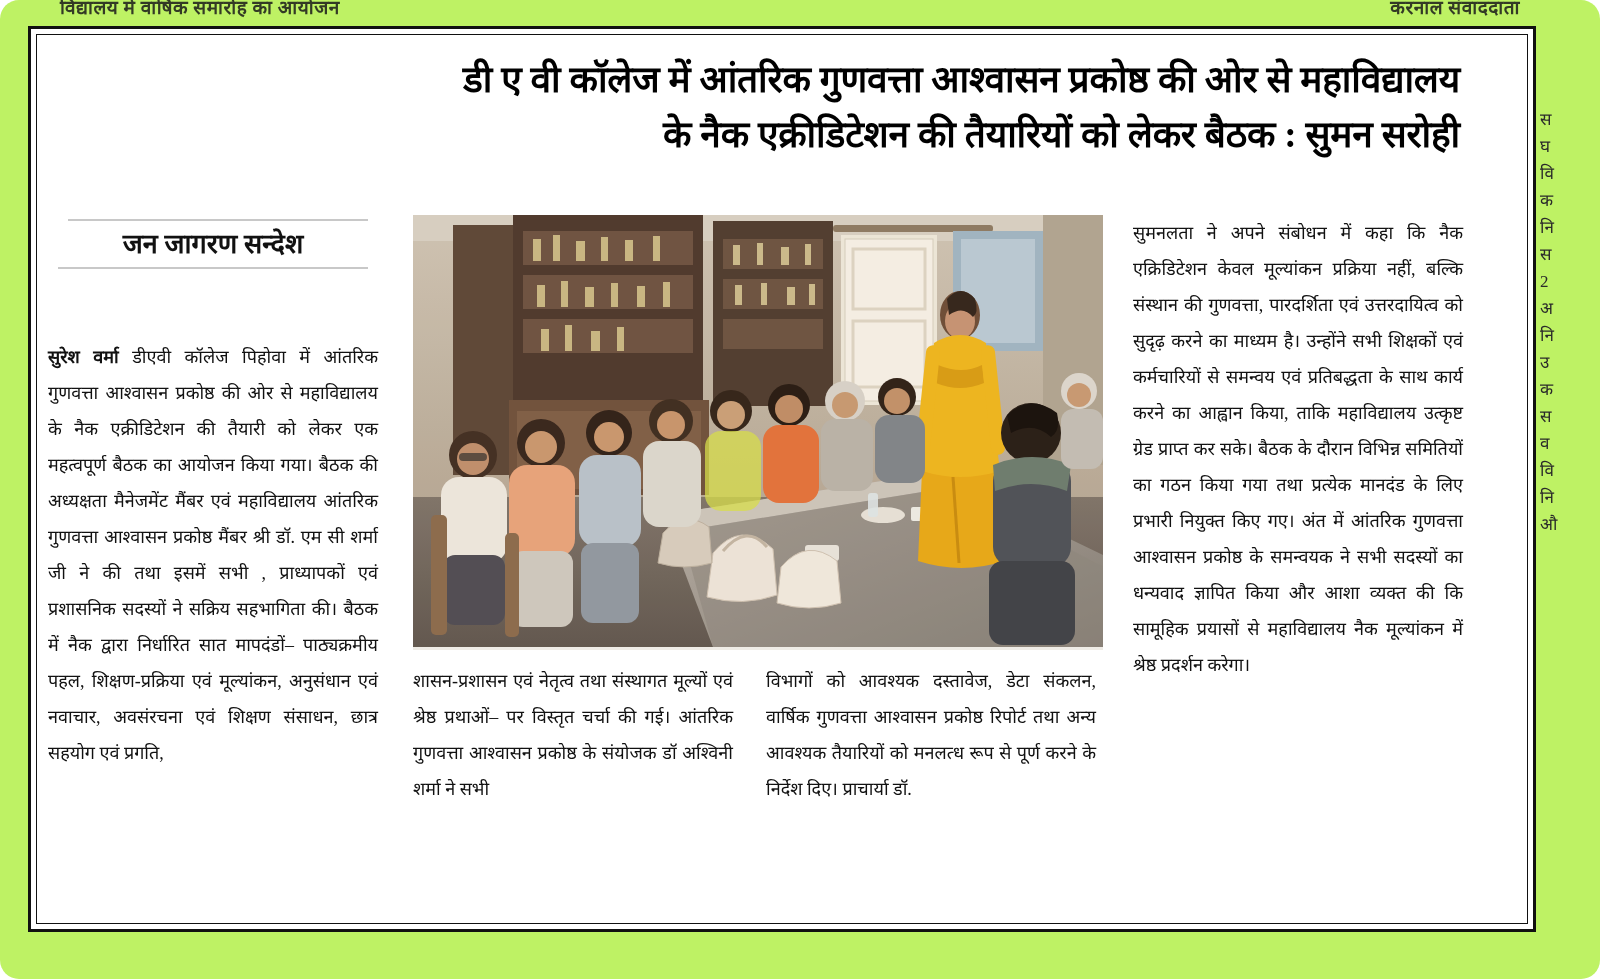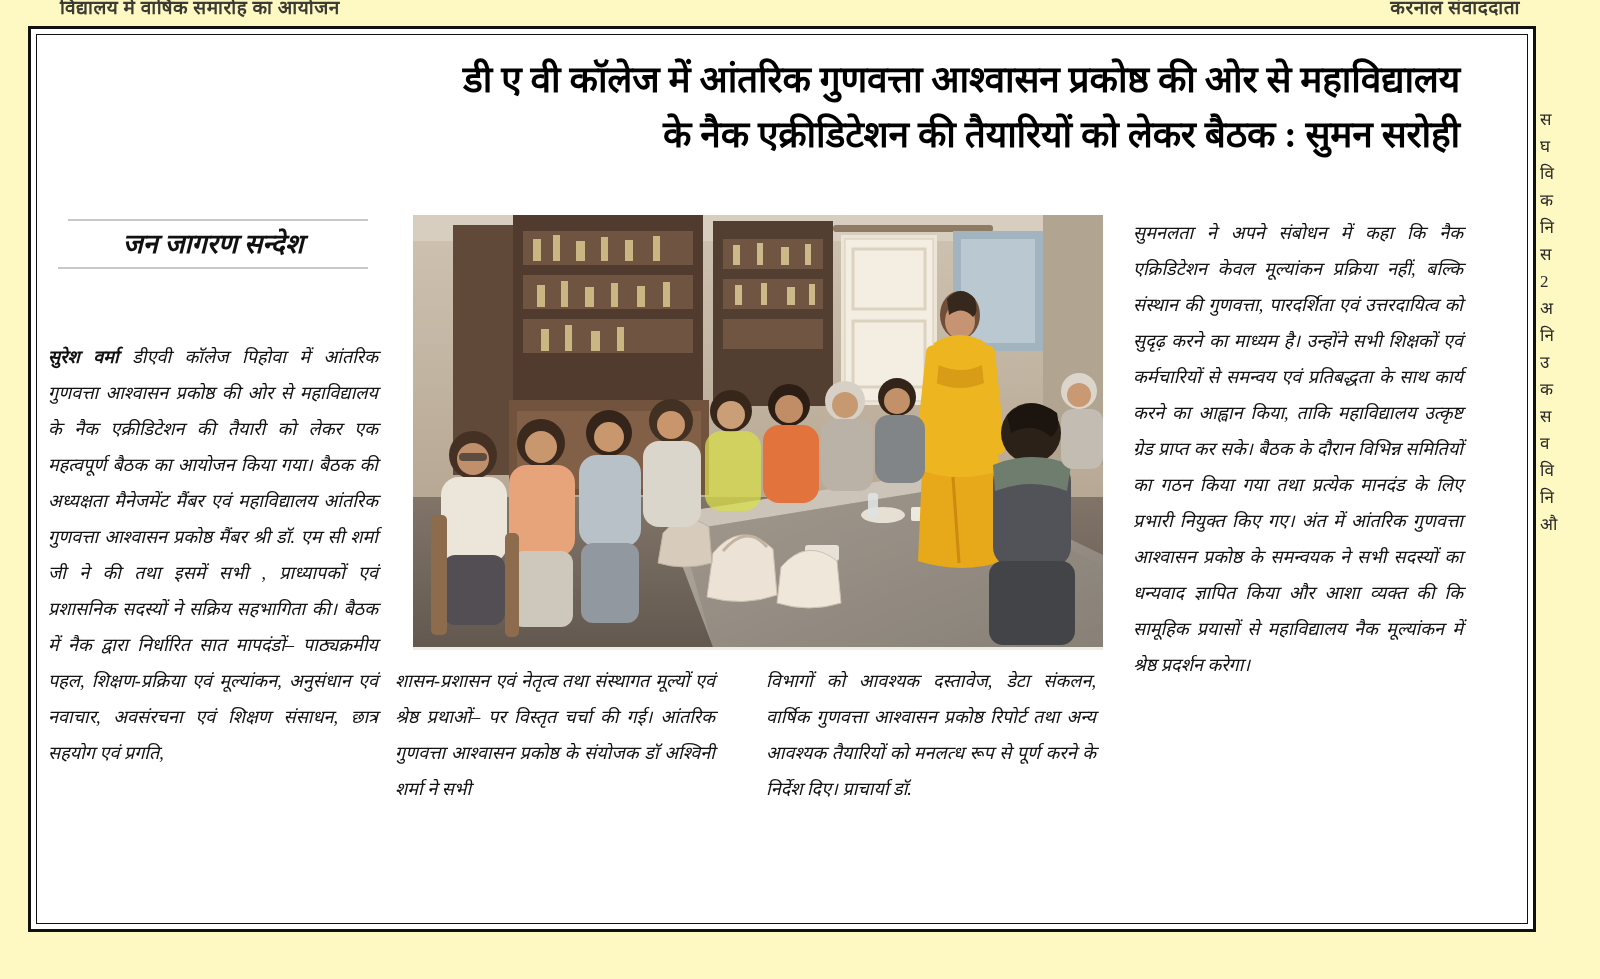--- a/index.html
+++ b/index.html
@@ -12,21 +12,22 @@
     height: 979px;
     font-family: "Liberation Sans", sans-serif;
     overflow: hidden;
     position: relative;
   }
 
   
   .page {
     position: absolute;
     inset: 0;
-    background: #fef9c3;
+    background: #bef264;
+    border-radius: 19px;
   }
 
   
   .top-clip {
     position: absolute;
     left: 0; top: 0;
     width: 1600px; height: 22px;
     overflow: hidden;
     color: #1b1b1b;
     font-family: "Liberation Serif", serif;
@@ -76,31 +77,31 @@
     color: #000;
     font-size: 37px;
     line-height: 55px;
     letter-spacing: -0.2px;
   }
 
   
   .cols {
     position: absolute;
     left: 48px; top: 215px;
-    width: 1470px; height: 680px; font-style: italic;
+    width: 1470px; height: 680px;
   }
 
   .col {
     position: absolute;
     top: 0;
     font-family: "Liberation Serif", serif;
     color: #111;
   }
   .col-1 { left: 0px;    width: 330px; }
-  .col-2 { left: 347px;  width: 320px; top: 448px; }
+  .col-2 { left: 365px;  width: 320px; top: 448px; }
   .col-3 { left: 718px;  width: 330px; top: 448px; }
   .col-4 { left: 1085px; width: 330px; top: 0px; }
 
   
   .kicker-wrap {
     position: absolute;
     left: 0px; top: 0px;
     width: 330px;
   }
   .kicker-rule-top {

